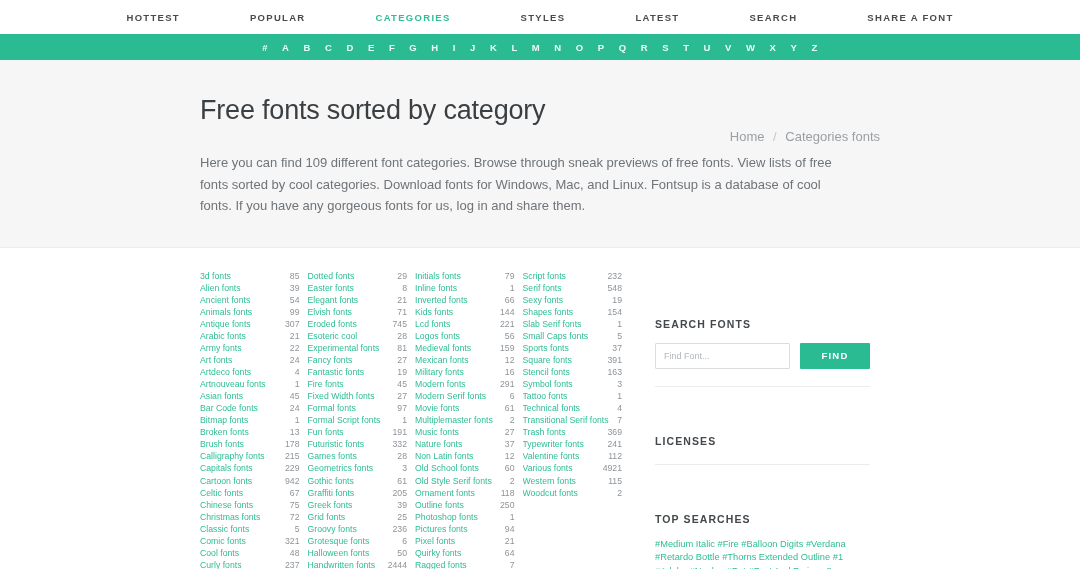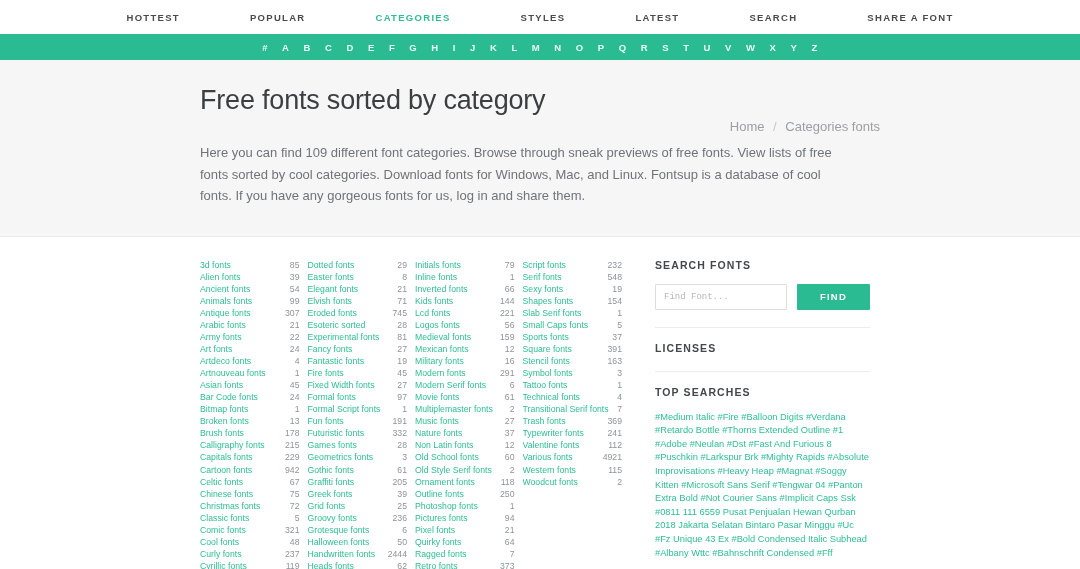--- a/index.html
+++ b/index.html
@@ -50,21 +50,21 @@
     padding: 0 7px;
     font-weight: 600;
   }
 
   
   .pagehead {
     background: #f6f6f6;
     border-bottom: 1px solid #ececec;
     padding: 20px 0 16px 0;
   }
-  .wrapwide { width: 680px; margin: 4px auto; position: relative; }
+  .wrapwide { width: 680px; margin: 14px auto; position: relative; }
 
   h1.page-title {
     margin: 0;
     font-size: 27px;
     font-weight: 400;
     color: #3b3f42;
     letter-spacing: -0.2px;
     line-height: 1.2;
   }
   .breadcrumb {
@@ -110,38 +110,38 @@
   }
   .catrow .cname {
     color: #2ebd95;
     text-decoration: none;
     overflow: hidden;
   }
   .catrow .ccount { color: #8e9499; padding-left: 3px; }
 
   
   .sidebar { width: 215px; margin-left: 25px; }
-  .widget { margin-bottom: 17px; }
+  .widget { margin-bottom: 17px; margin-top: 48px; }
   .widget-title {
     font-size: 10.5px;
     letter-spacing: 1.1px;
     color: #44484b;
     font-weight: 700;
     margin: 0 0 13px 0;
   }
   .searchrow { display: flex; align-items: stretch; }
   .searchrow input {
     flex: 1;
     height: 26px;
     border: 1px solid #dcdcdc;
     background: #fff;
     font-size: 9px;
     color: #8d9398;
     padding: 0 8px;
-    font-family: Liberation Mono, monospace;
+    font-family: Liberation Sans, sans-serif;
     outline: none;
     border-radius: 1px;
   }
   .searchrow input::placeholder { color: #b3b8bc; }
   .findbtn {
     width: 76px;
     margin-left: 10px;
     background: #2bbb93;
     color: #fff;
     border: none;
@@ -365,21 +365,21 @@
         </div>
         <div class="catrow">
           <a href="#" class="cname">Elvish fonts</a>
           <span class="ccount">71</span>
         </div>
         <div class="catrow">
           <a href="#" class="cname">Eroded fonts</a>
           <span class="ccount">745</span>
         </div>
         <div class="catrow">
-          <a href="#" class="cname">Esoteric sorted</a>
+          <a href="#" class="cname">Esoteric cool</a>
           <span class="ccount">28</span>
         </div>
         <div class="catrow">
           <a href="#" class="cname">Experimental fonts</a>
           <span class="ccount">81</span>
         </div>
         <div class="catrow">
           <a href="#" class="cname">Fancy fonts</a>
           <span class="ccount">27</span>
         </div>

